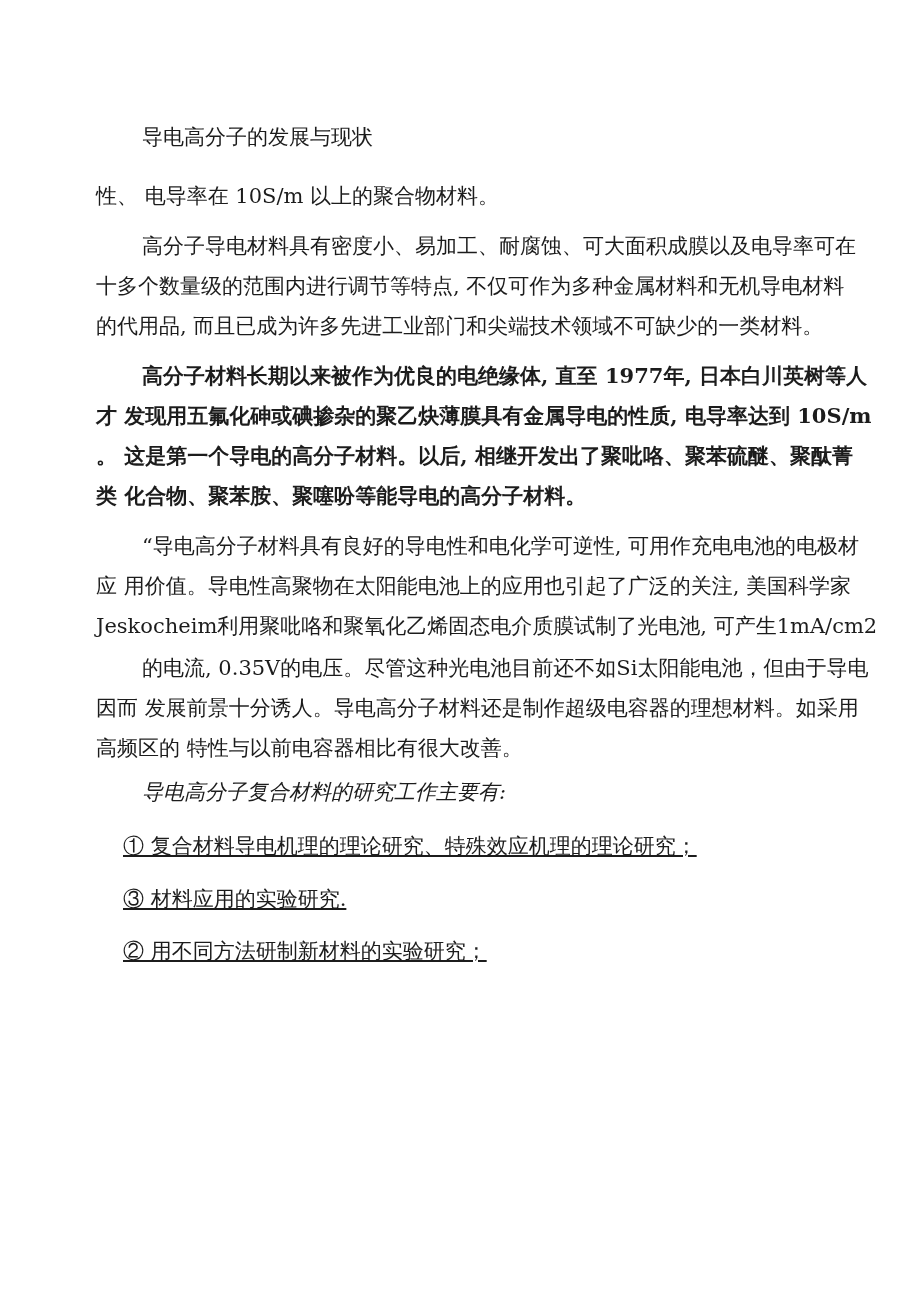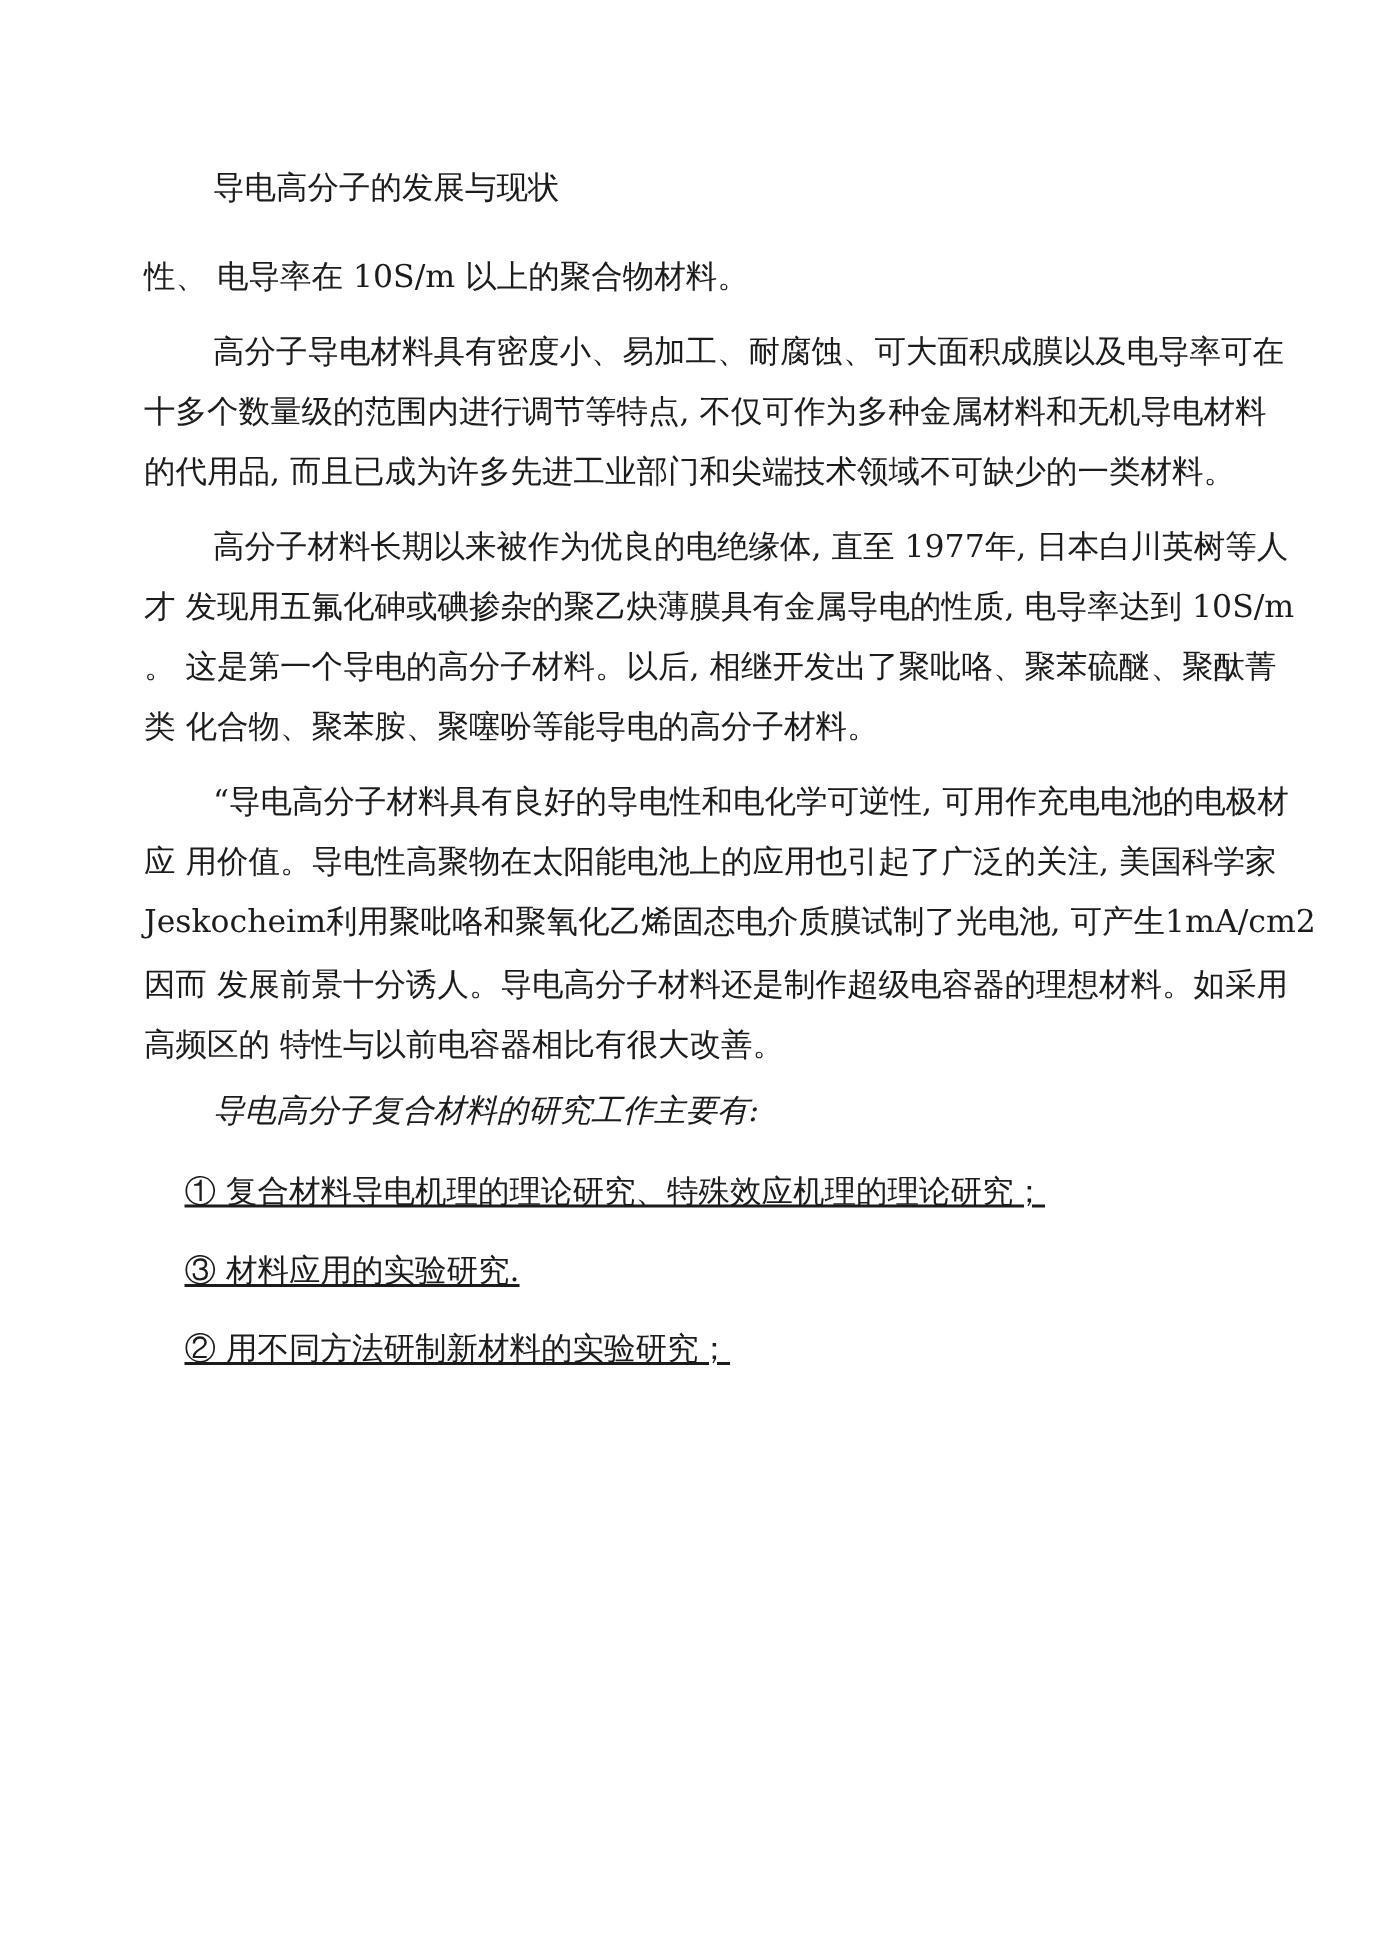--- a/index.html
+++ b/index.html
@@ -9,41 +9,42 @@
   }
   body {
     width: 920px;
     height: 1301px;
     overflow: hidden;
     font-family: "DejaVu Serif", "Liberation Serif", serif;
     color: #1c1c1c;
   }
   .doc {
     padding: 105px 80px 0 96px;
+    margin-top: 12px;
   }
   .para {
     margin: 0;
   }
   .line {
     font-size: 21px;
     line-height: 40px;
     white-space: nowrap;
     letter-spacing: 0;
   }
   .indent {
     padding-left: 46px;
   }
   .list-indent {
     padding-left: 27px;
     text-decoration: underline;
   }
   .mt-title   { margin-top: 0; }
   .mt-p0 { margin-top: 19px; }
   .mt-p1 { margin-top: 10px; }
-  .mt-p2 { margin-top: 10px; }
+  .mt-p2 { margin-top: 10px; font-weight: bold; }
   .mt-p3 { margin-top: 10px; }
   .mt-p4 { margin-top: 2px; }
   .mt-p5 { margin-top: 4px; font-style: italic; }
   .mt-p6 { margin-top: 14px; }
   .mt-p7 { margin-top: 12px; }
   .mt-p8 { margin-top: 13px; }
 </style>
 </head>
 <body>
 
@@ -70,20 +71,21 @@
     <div class="line">类 化合物、聚苯胺、聚噻吩等能导电的高分子材料。</div>
   </div>
 
   <div class="para mt-p3">
     <div class="line indent">“导电高分子材料具有良好的导电性和电化学可逆性, 可用作充电电池的电极材</div>
     <div class="line">应 用价值。导电性高聚物在太阳能电池上的应用也引起了广泛的关注, 美国科学家</div>
     <div class="line">Jeskocheim利用聚吡咯和聚氧化乙烯固态电介质膜试制了光电池, 可产生1mA/cm2</div>
   </div>
 
   <div class="para mt-p4">
+    <div class="line indent">的电流, 0.35V的电压。尽管这种光电池目前还不如Si太阳能电池，但由于导电</div>
     <div class="line">因而 发展前景十分诱人。导电高分子材料还是制作超级电容器的理想材料。如采用</div>
     <div class="line">高频区的 特性与以前电容器相比有很大改善。</div>
   </div>
 
   <div class="para mt-p5">
     <div class="line indent">导电高分子复合材料的研究工作主要有:</div>
   </div>
 
   <div class="para mt-p6">
     <div class="line list-indent">① 复合材料导电机理的理论研究、特殊效应机理的理论研究；</div>

